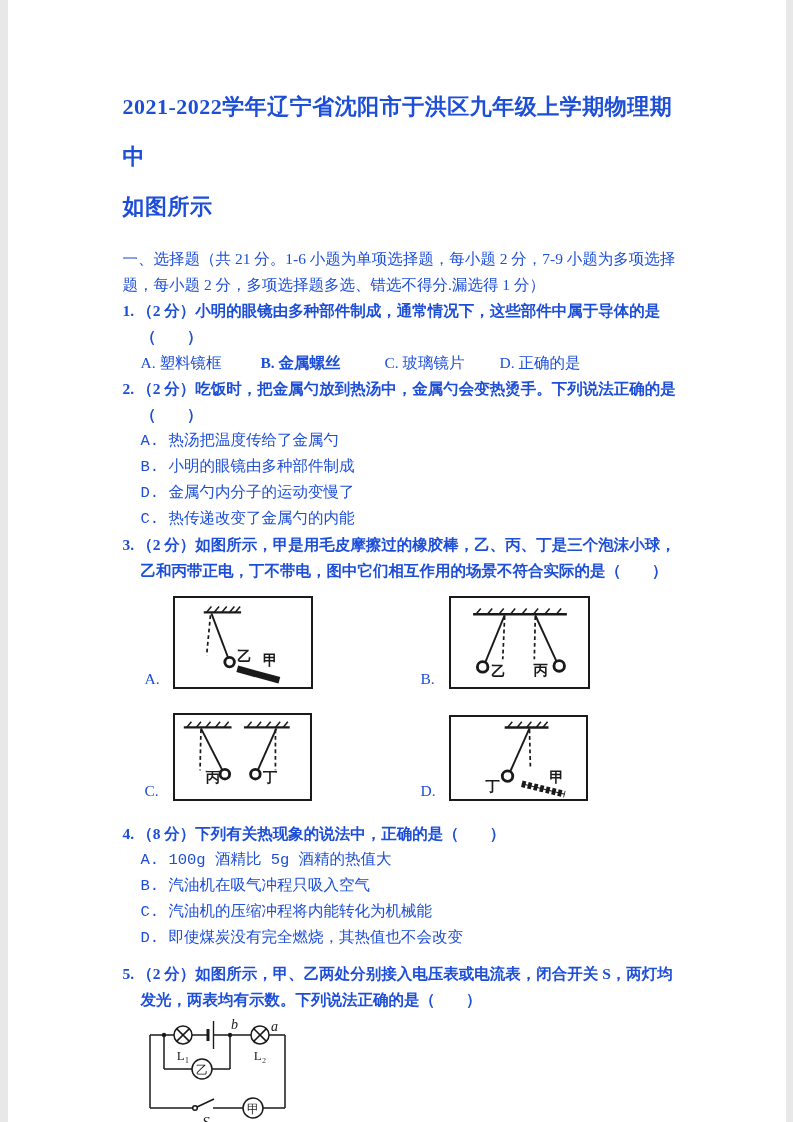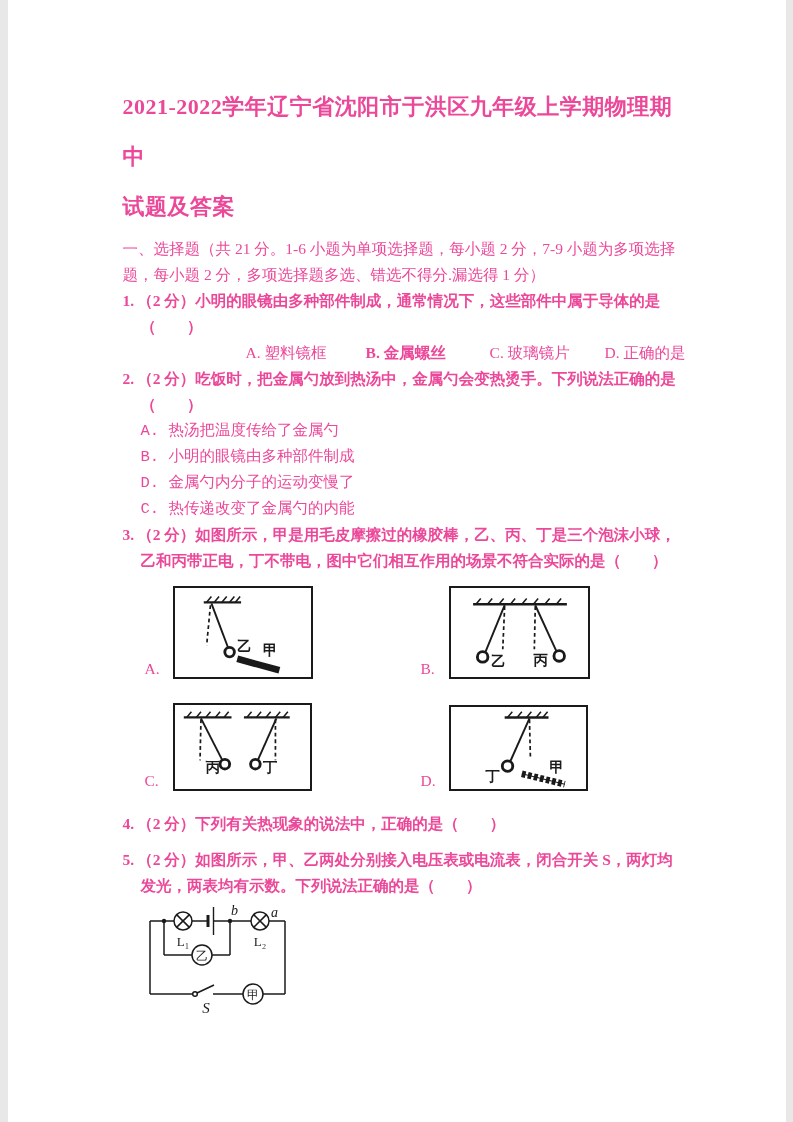--- a/index.html
+++ b/index.html
@@ -3,33 +3,33 @@
 <meta charset="utf-8">
 <style>
   * { box-sizing: border-box; }
   html, body { margin: 0; padding: 0; background: #e8e8e8; }
   .page {
     position: relative;
     width: 778px; height: 1122px;
     margin: 0 auto;
     background: #ffffff;
     font-family: "Liberation Serif", "DejaVu Serif", serif;
-    color: #ec4899;
+    color: #1d4ed8;
     padding: 82px 100px 0 115px;
     overflow: hidden;
   }
   .title {
     font-size: 22px; line-height: 50px; font-weight: 700;
     margin: 0; letter-spacing: 0.5px;
   }
   .body-text { font-size: 15.5px; line-height: 26px; }
   p { margin: 0; }
   .stem { padding-left: 18px; text-indent: -18px; font-weight: bold; }
   .qnum { margin-right: 3px; }
-  .opt-row { display: flex; padding-left: 18px; justify-content: flex-end; }
+  .opt-row { display: flex; padding-left: 18px; }
   .opt-row .opt-a { width: 120px; }
   .opt-row .opt-b { width: 124px; font-weight: bold; }
   .opt-row .opt-c { width: 115px; }
   .opts-stack div { padding-left: 18px; font-family: Liberation Mono, monospace; }
   .fig-row { display: flex; align-items: flex-end; margin-top: 12px; }
   .fig-row.second { margin-top: 24px; }
   .fig-cell { display: flex; align-items: flex-end; }
   .fig-cell.col1 { margin-left: 22px; width: 276px; }
   .fig-label { width: 20px; margin-right: 8px; font-size: 15.5px; line-height: 20px; }
   .fig-box { border: 2px solid #1a1a1a; background: #fff; display: block; }
@@ -39,26 +39,26 @@
   .cjk-label { font-size: 15px; font-weight: 600; }
   .ital { font-style: italic; }
 </style>
 </head>
 <body>
 
 <div class="page">
 
   <h1 class="title">
     <span style="display:block">2021-2022学年辽宁省沈阳市于洪区九年级上学期物理期中</span>
-    <span style="display:block">试题及答案</span>
+    <span style="display:block">如图所示</span>
   </h1>
 
   <div class="body-text">
 
-    <p style="margin-top:4px">一、选择题（共 21 分。1-6 小题为单项选择题，每小题 2 分，7-9 小题为多项选择题，每小题 2 分，多项选择题多选、错选不得分.漏选得 1 分）</p>
+    <p style="margin-top:14px">一、选择题（共 21 分。1-6 小题为单项选择题，每小题 2 分，7-9 小题为多项选择题，每小题 2 分，多项选择题多选、错选不得分.漏选得 1 分）</p>
 
     <div>
       <p class="stem"><span class="qnum">1.</span><span>（2 分）小明的眼镜由多种部件制成，通常情况下，这些部件中属于导体的是（　　）</span></p>
       <div class="opt-row">
         <span class="opt-a">A. 塑料镜框</span>
         <span class="opt-b">B. 金属螺丝</span>
         <span class="opt-c">C. 玻璃镜片</span>
         <span>D. 正确的是</span>
       </div>
     </div>
@@ -144,21 +144,27 @@
               <line x1="73" y1="70" x2="118" y2="81" stroke-width="1.2"></line>
             </g>
             <text class="cjk-label" x="35" y="78">丁</text>
             <text class="cjk-label" x="102" y="68">甲</text>
           </svg>
         </div>
       </div>
     </div>
 
     <div style="margin-top:20px">
-      <p class="stem"><span class="qnum">4.</span><span>（2 分）下列有关热现象的说法中，正确的是（　　）</span></p>
+      <p class="stem"><span class="qnum">4.</span><span>（8 分）下列有关热现象的说法中，正确的是（　　）</span></p>
+      <div class="opts-stack">
+        <div>A. 100g 酒精比 5g 酒精的热值大</div>
+        <div>B. 汽油机在吸气冲程只吸入空气</div>
+        <div>C. 汽油机的压缩冲程将内能转化为机械能</div>
+        <div>D. 即使煤炭没有完全燃烧，其热值也不会改变</div>
+      </div>
     </div>
 
     <div style="margin-top:10px">
       <p class="stem"><span class="qnum">5.</span><span>（2 分）如图所示，甲、乙两处分别接入电压表或电流表，闭合开关 S，两灯均发光，两表均有示数。下列说法正确的是（　　）</span></p>
 
       <div class="circuit-wrap">
         <svg width="150" height="112" viewBox="0 0 150 112">
           <g stroke="#1a1a1a" fill="none" stroke-width="1.5">
 
             <line x1="7" y1="16" x2="31" y2="16"></line>

